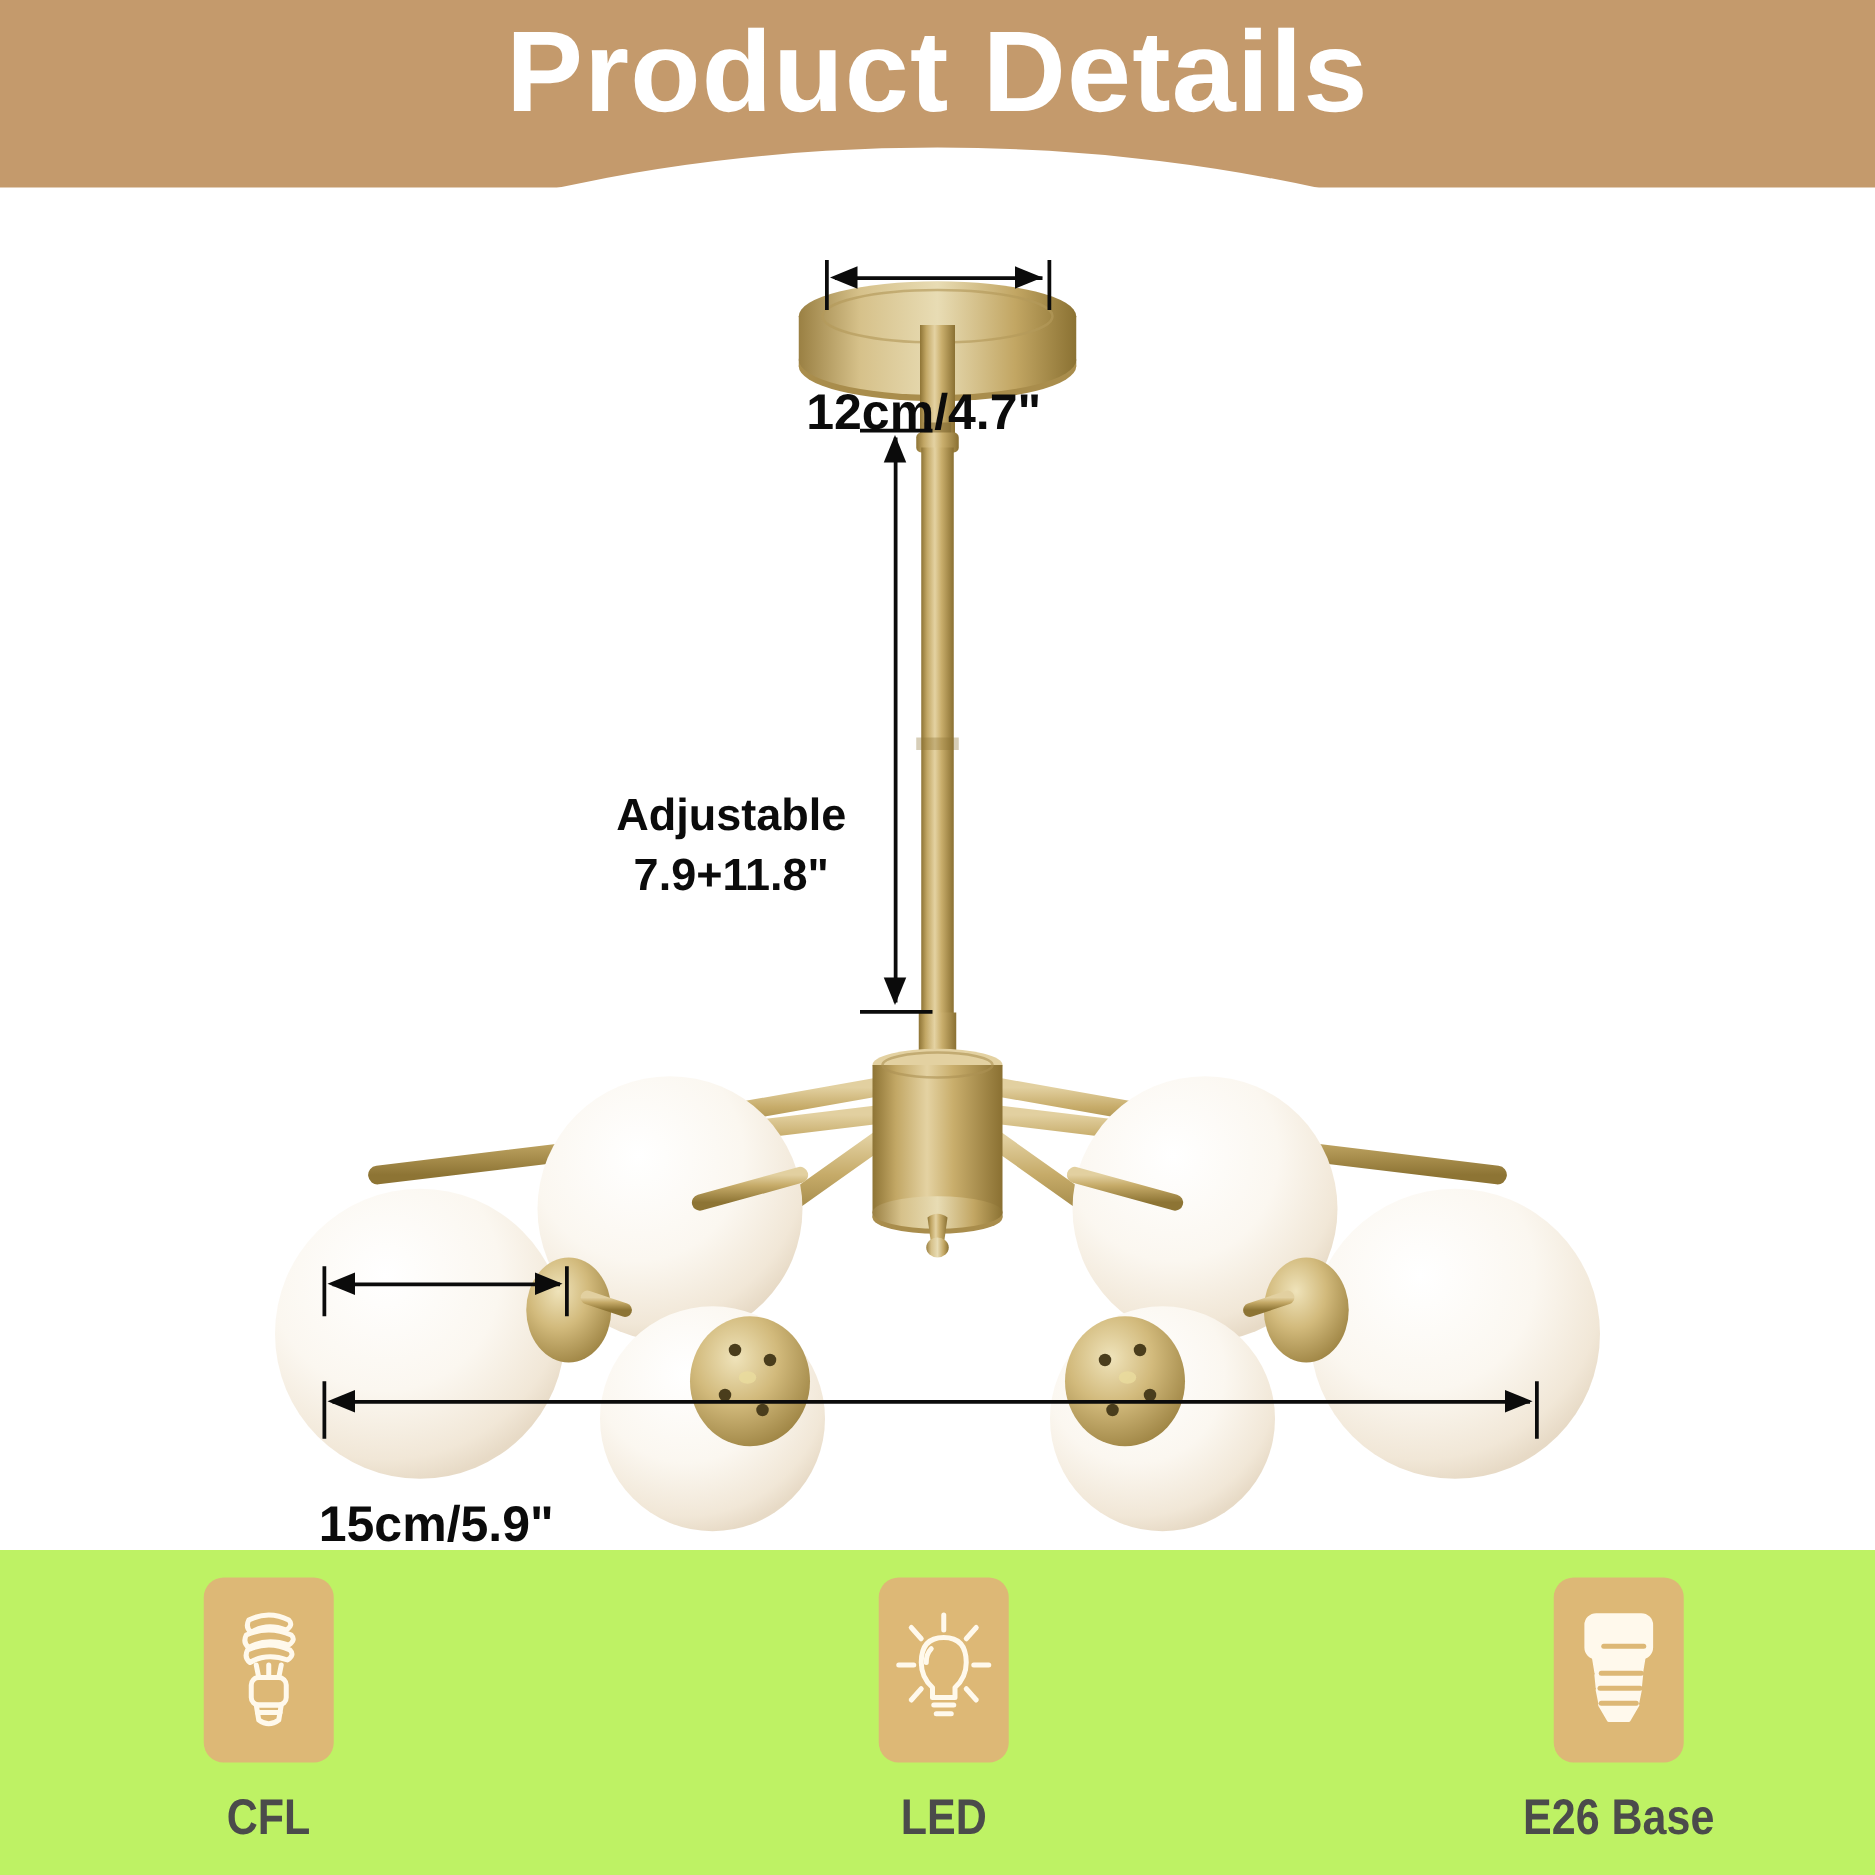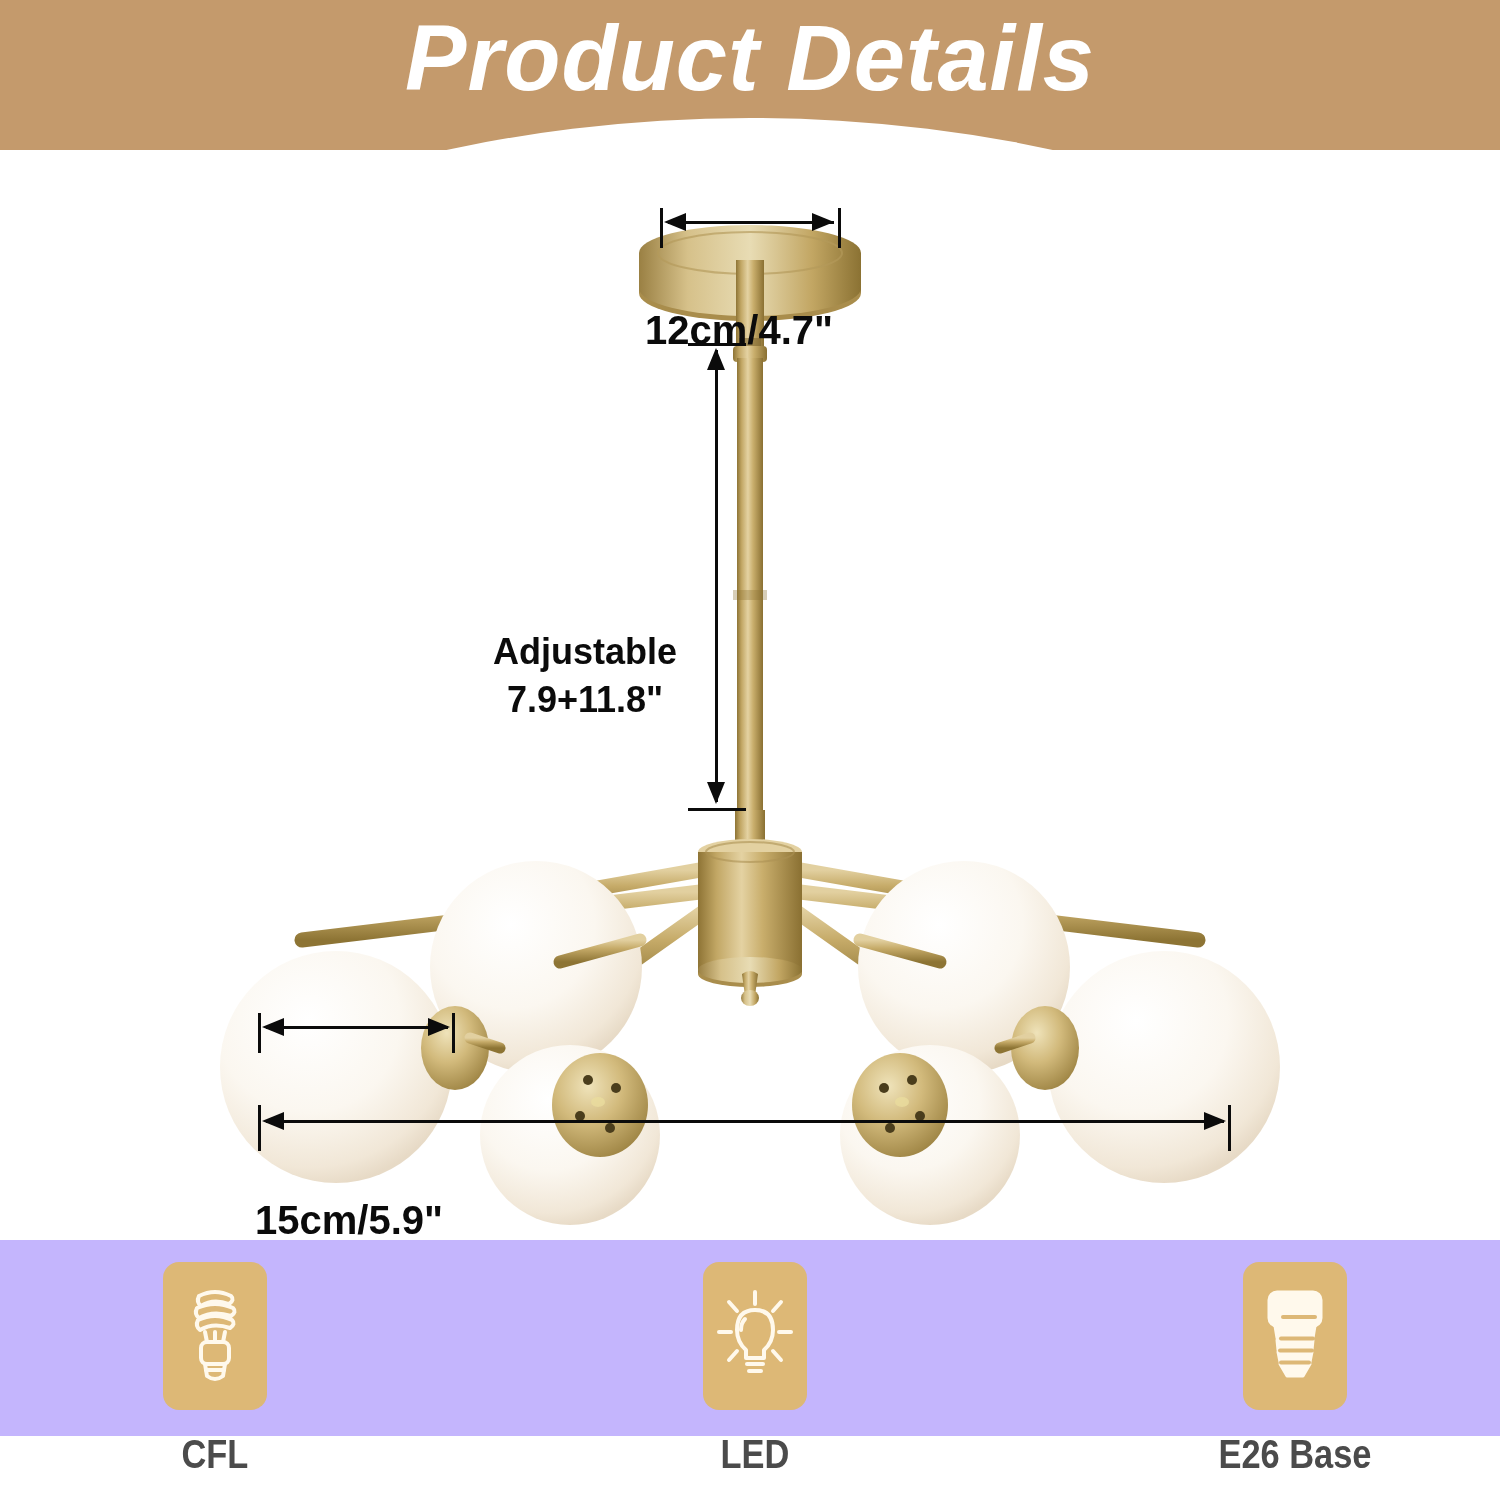--- a/index.html
+++ b/index.html
@@ -35,21 +35,20 @@
     border-radius: 50% 50% 0 0 / 100% 100% 0 0;
   }
   #header-title {
     position: absolute;
     left: 0; top: 6px;
     width: 1500px;
     text-align: center;
     color: #ffffff;
     font-size: 92px;
     font-weight: bold;
-    font-style: italic;
     letter-spacing: 1px;
     font-family: "Liberation Sans", sans-serif;
     white-space: nowrap;
     z-index: 3;
   }
 
   
   #product-area {
     position: absolute;
     left: 0; top: 150px;
@@ -103,22 +102,22 @@
     left: 0; top: 0;
     width: 1500px;
     height: 1090px;
   }
 
   
   #feature-strip {
     position: absolute;
     left: 0; top: 1240px;
     width: 1500px;
-    height: 196px;
-    background: #c4b5fd;
+    height: 260px;
+    background: #bef264;
   }
   #feature-row {
     position: absolute;
     left: 90px; top: 0;
     width: 1330px;
     height: 260px;
     display: flex;
     justify-content: space-between;
     align-items: flex-start;
   }

